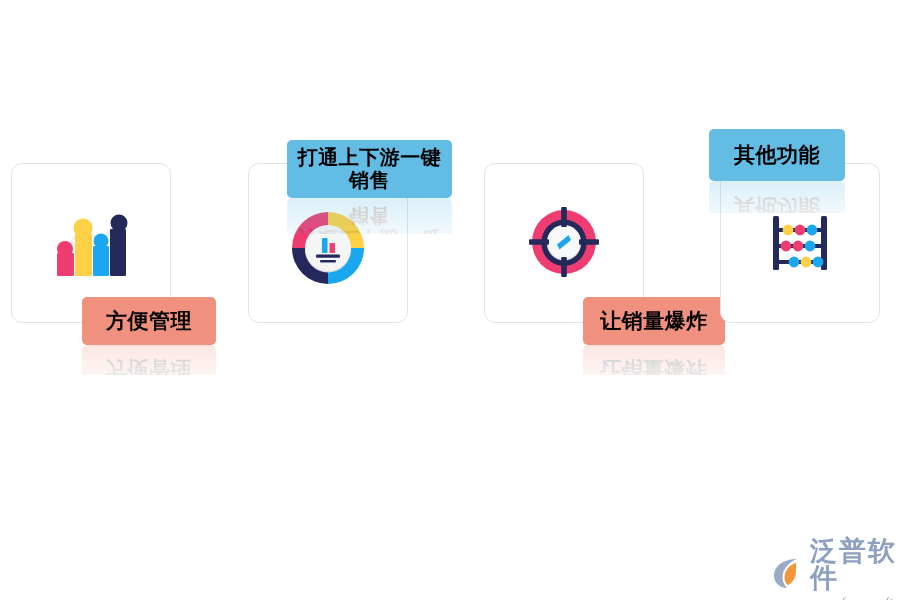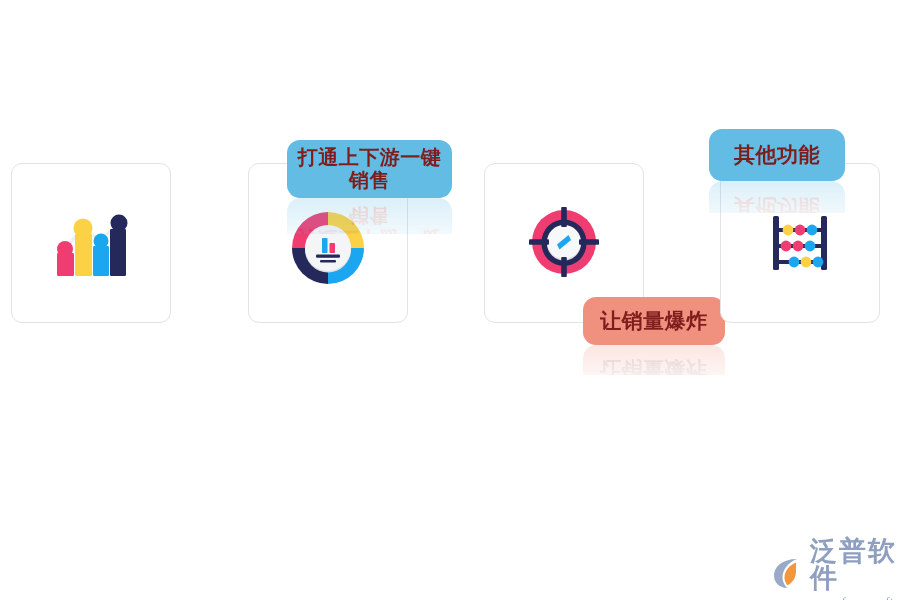--- a/index.html
+++ b/index.html
@@ -36,22 +36,22 @@
     left: 50%;
     transform: translateX(-50%);
   }
 
   
   .badge-wrap {
     position: absolute;
   }
   .badge {
     box-sizing: border-box;
-    border-radius: 13px;
-    color: #7f1d1d;
+    border-radius: 5px;
+    color: #000000;
     font-weight: bold;
     text-align: center;
     display: flex;
     align-items: center;
     justify-content: center;
     letter-spacing: 0.5px;
     line-height: 1.16;
     white-space: pre-line;
   }
   .badge-reflection {
@@ -109,20 +109,26 @@
         <polyline points="12,39 30,18 48,31 66,13" fill="none" stroke="#eceff4" stroke-width="3.2"></polyline>
         <rect x="4" y="43" width="17" height="23" rx="1.2" fill="#ef3d72"></rect>
         <rect x="22" y="24" width="17" height="42" rx="1.2" fill="#fcd145"></rect>
         <rect x="40" y="36" width="16" height="30" rx="1.2" fill="#1ba7f0"></rect>
         <rect x="57" y="19" width="16" height="47" rx="1.2" fill="#24285b"></rect>
         <circle cx="12" cy="39" r="8" fill="#ef3d72"></circle>
         <circle cx="30" cy="18" r="9.5" fill="#fcd145"></circle>
         <circle cx="48" cy="31" r="7.5" fill="#1ba7f0"></circle>
         <circle cx="66" cy="13" r="8.5" fill="#24285b"></circle>
       </svg>
+    </div>
+  </div>
+  <div class="badge-wrap" style="left:82px; top:297px;">
+    <div class="badge" style="width:134px; height:48px; background:#f0907e; font-size:21px;">方便管理</div>
+    <div class="badge-reflection" style="width:134px; height:30px;">
+      <div class="badge" style="width:134px; height:48px; background:#f0907e; font-size:21px;">方便管理</div>
     </div>
   </div>
 
   <div class="card" style="left:248px; top:163px; width:160px; height:160px;">
     <div class="card-icon" style="top:46px; width:76px; height:76px;">
       <svg width="76" height="76" viewBox="0 0 76 76" xmlns="http://www.w3.org/2000/svg">
         <path d="M38 38 L38 2 A36 36 0 0 0 2 38 Z" fill="#ef3d72"></path>
         <path d="M38 38 L74 38 A36 36 0 0 0 38 2 Z" fill="#fcd145"></path>
         <path d="M38 38 L38 74 A36 36 0 0 0 74 38 Z" fill="#1ba7f0"></path>
         <path d="M38 38 L2 38 A36 36 0 0 0 38 74 Z" fill="#24285b"></path>

